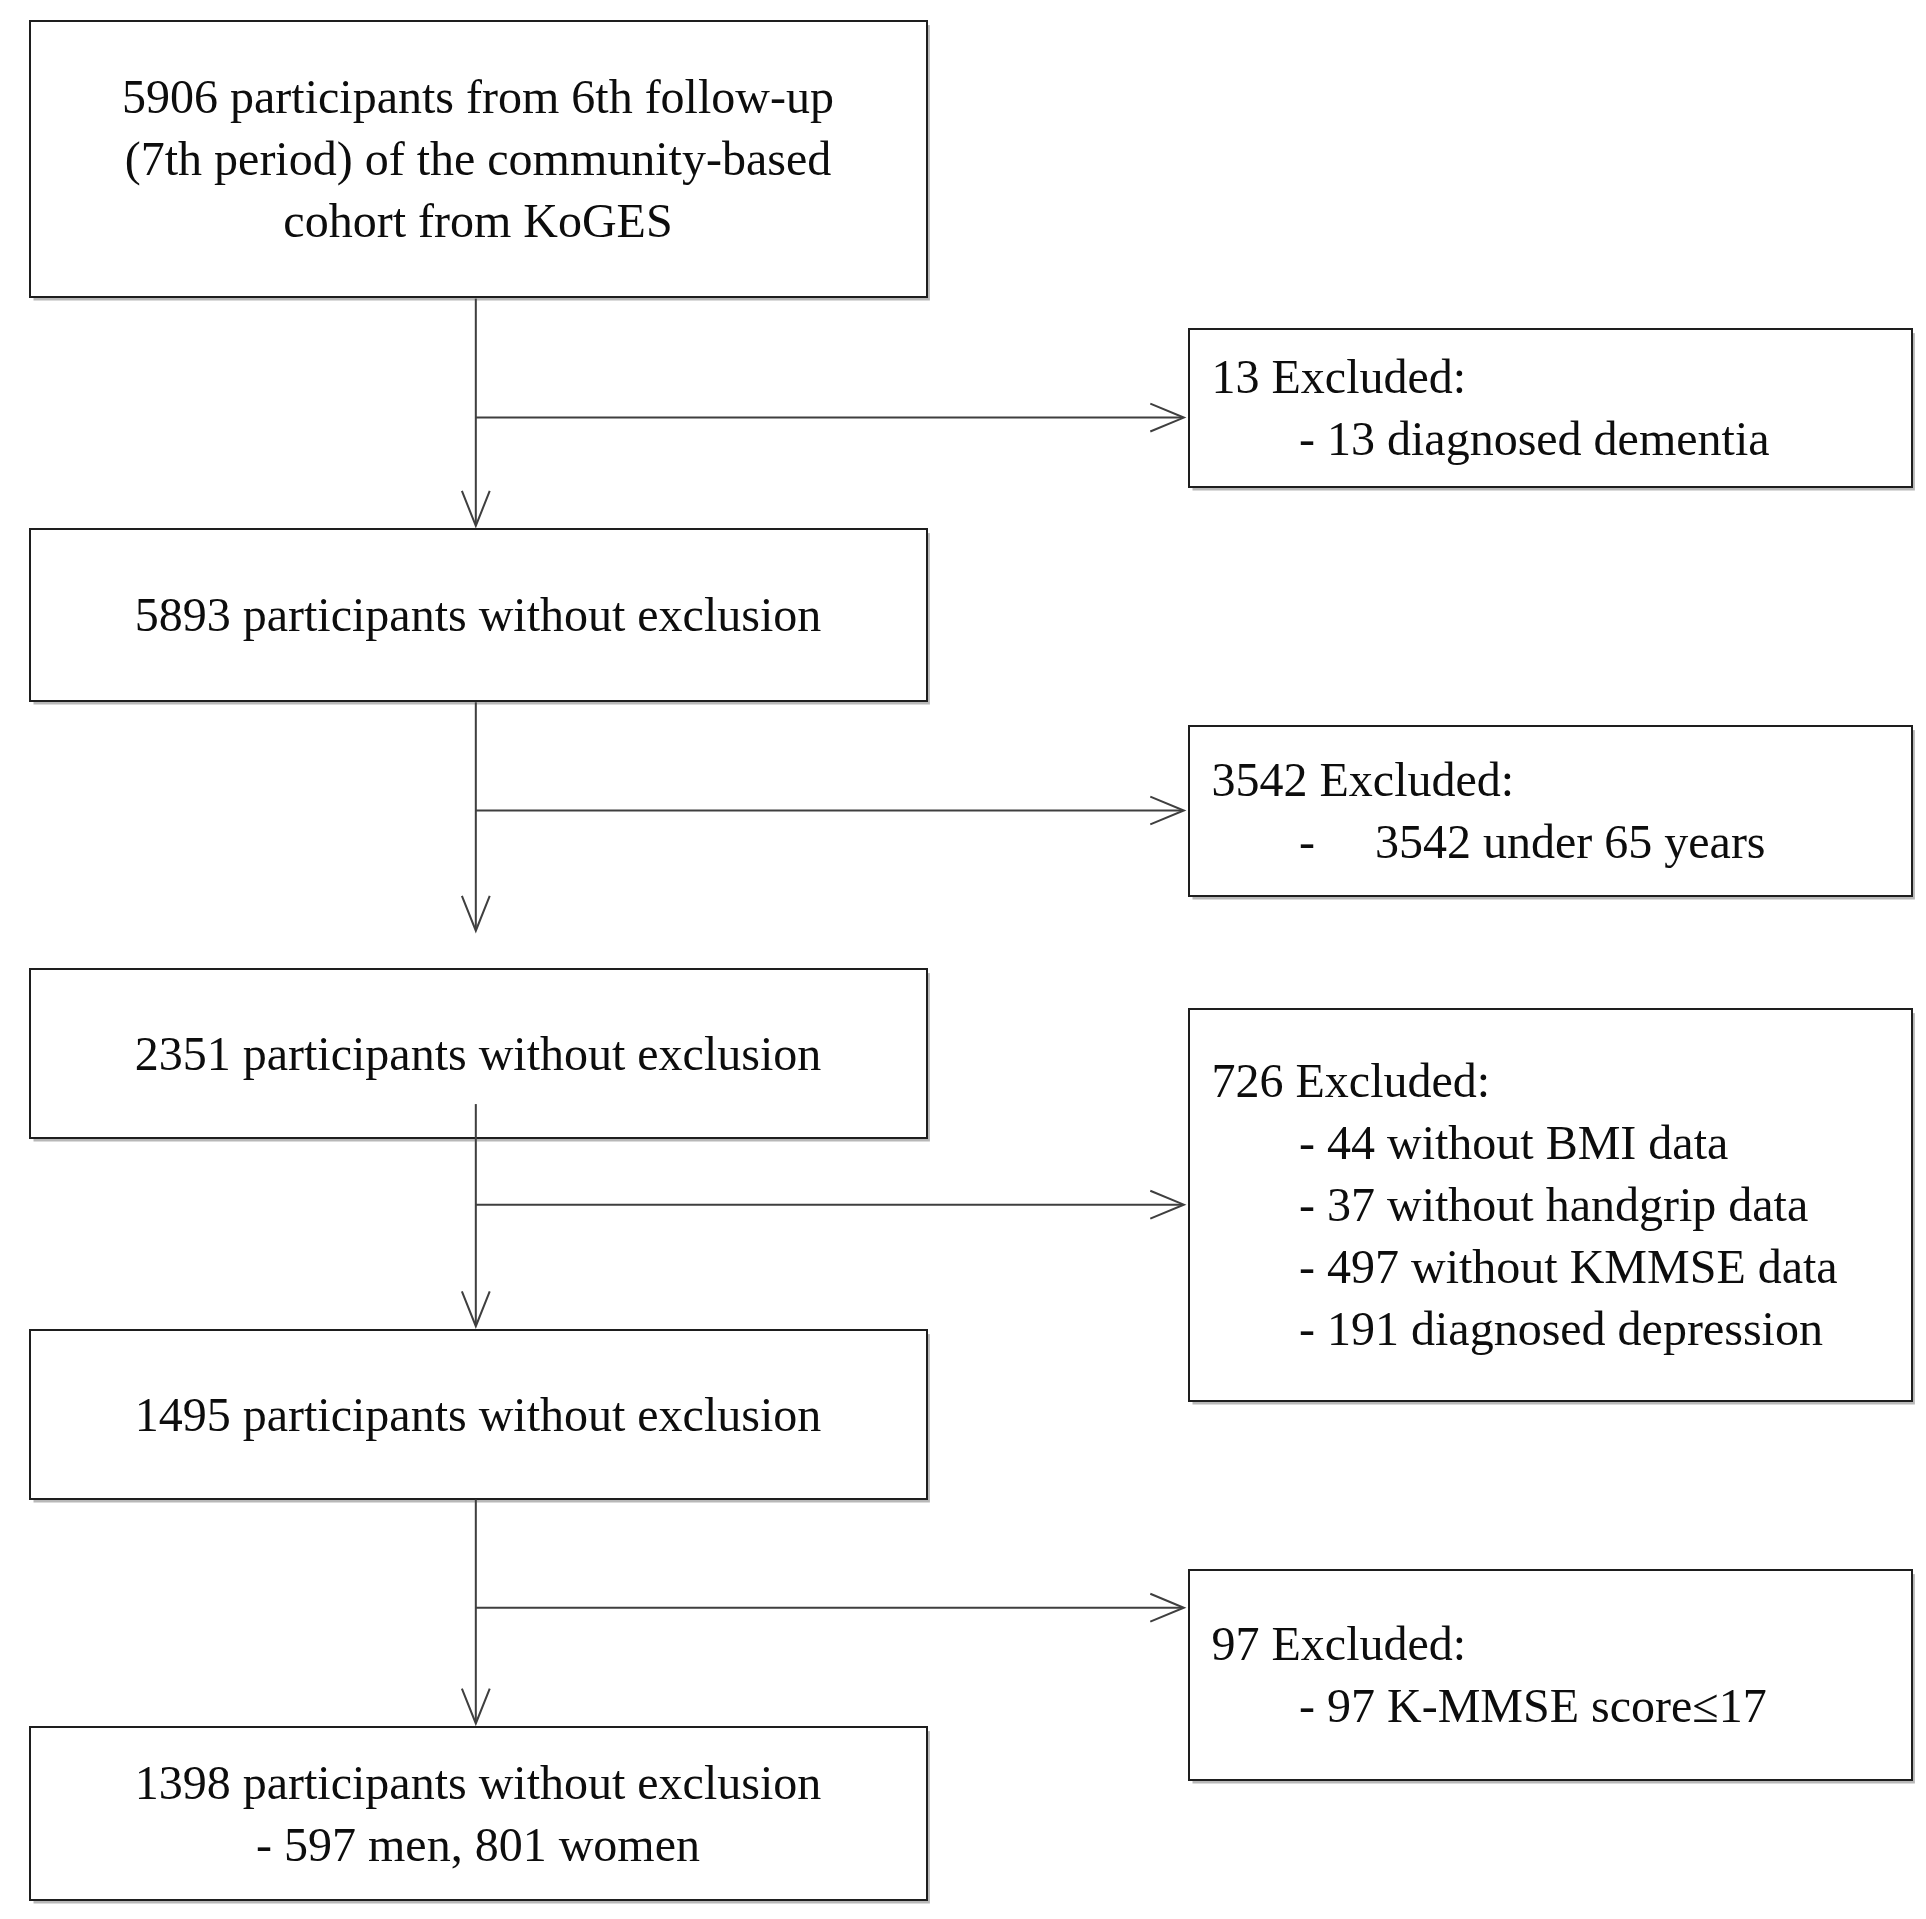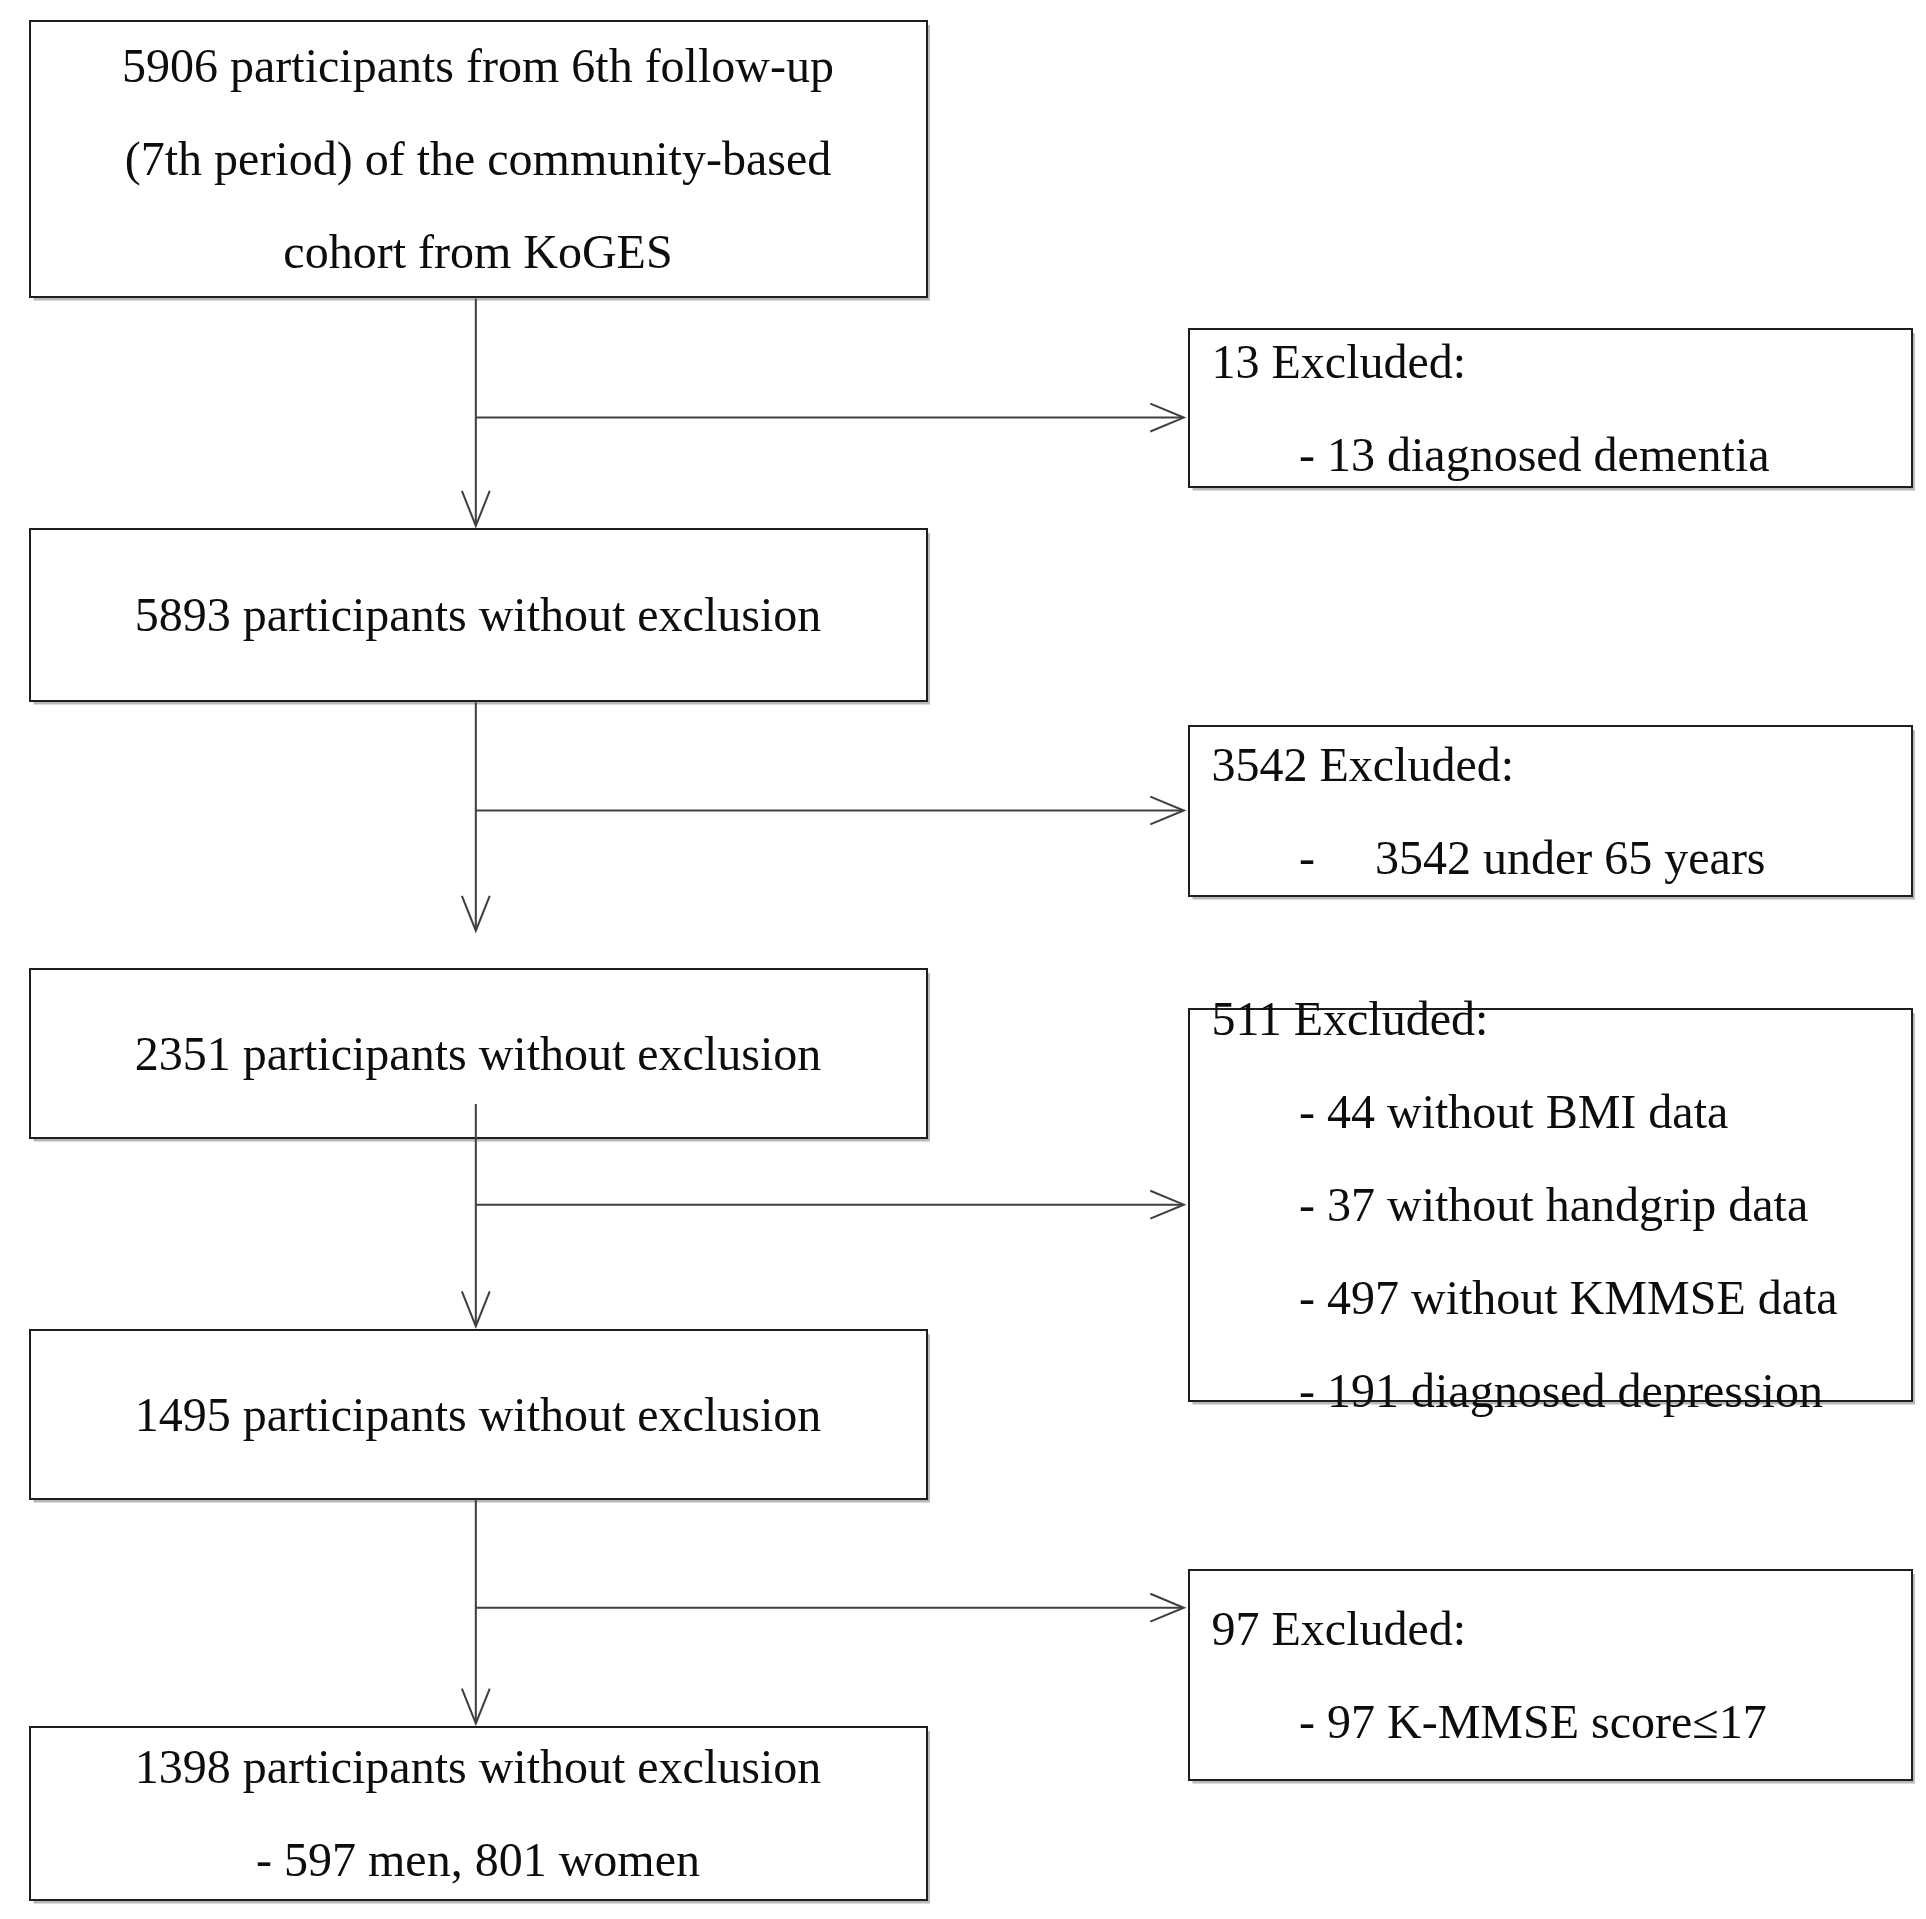--- a/index.html
+++ b/index.html
@@ -20,21 +20,20 @@
     position: absolute;
     box-sizing: border-box;
     border: 2.5px solid #1e1e1e;
     background: #ffffff;
     box-shadow: 3.2px 3.8px 0 -1.3px rgba(125,125,125,0.55);
     display: flex;
     flex-direction: column;
     justify-content: center;
     font-size: 48px;
     line-height: 62px;
-    gap: 31px;
   }
   .box.main {
     left: 28.5px;
     width: 899px;
     align-items: center;
     text-align: center;
   }
   .box.excl {
     left: 1188px;
     width: 725px;
@@ -98,21 +97,21 @@
     <div class="ehead">13 Excluded:</div>
     <div class="eitem">- 13 diagnosed dementia</div>
   </div>
 
   <div class="box excl" style="top:725px;height:172px">
     <div class="ehead">3542 Excluded:</div>
     <div class="eitem">-     3542 under 65 years</div>
   </div>
 
   <div class="box excl" style="top:1008px;height:394px">
-    <div class="ehead">511 Excluded:</div>
+    <div class="ehead">726 Excluded:</div>
     <div class="eitem">- 44 without BMI data</div>
     <div class="eitem">- 37 without handgrip data</div>
     <div class="eitem">- 497 without KMMSE data</div>
     <div class="eitem">- 191 diagnosed depression</div>
   </div>
 
   <div class="box excl" style="top:1569px;height:212px">
     <div class="ehead">97 Excluded:</div>
     <div class="eitem">- 97 K-MMSE score≤17</div>
   </div>

